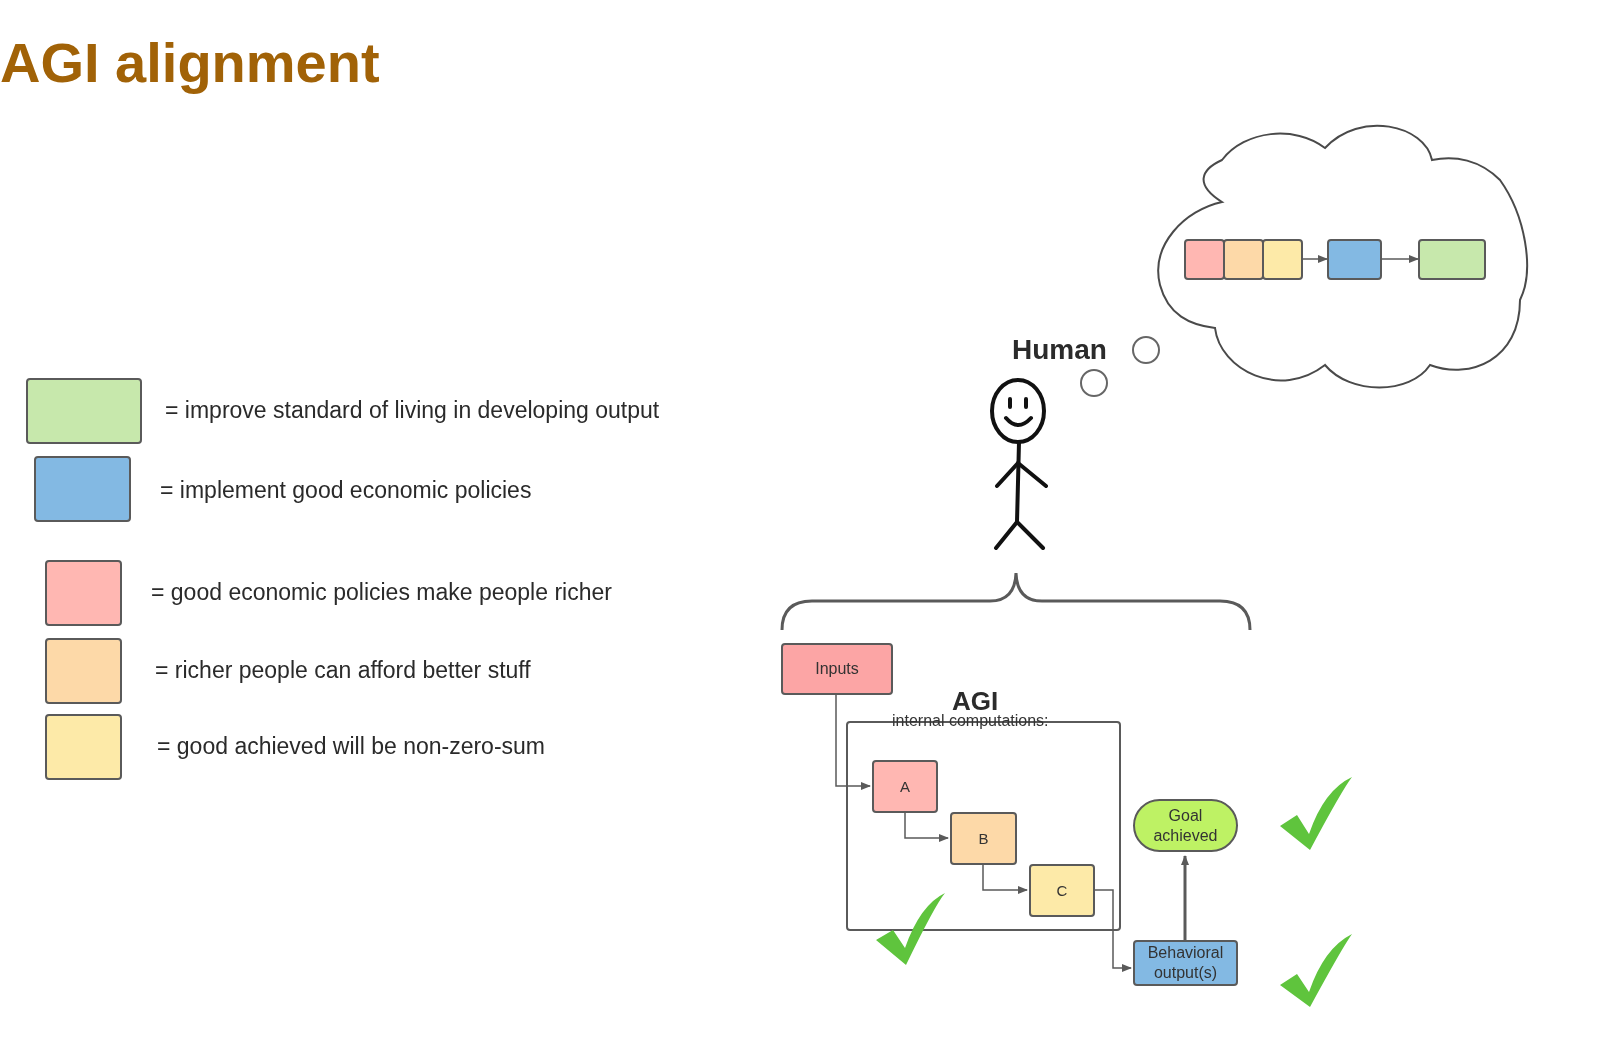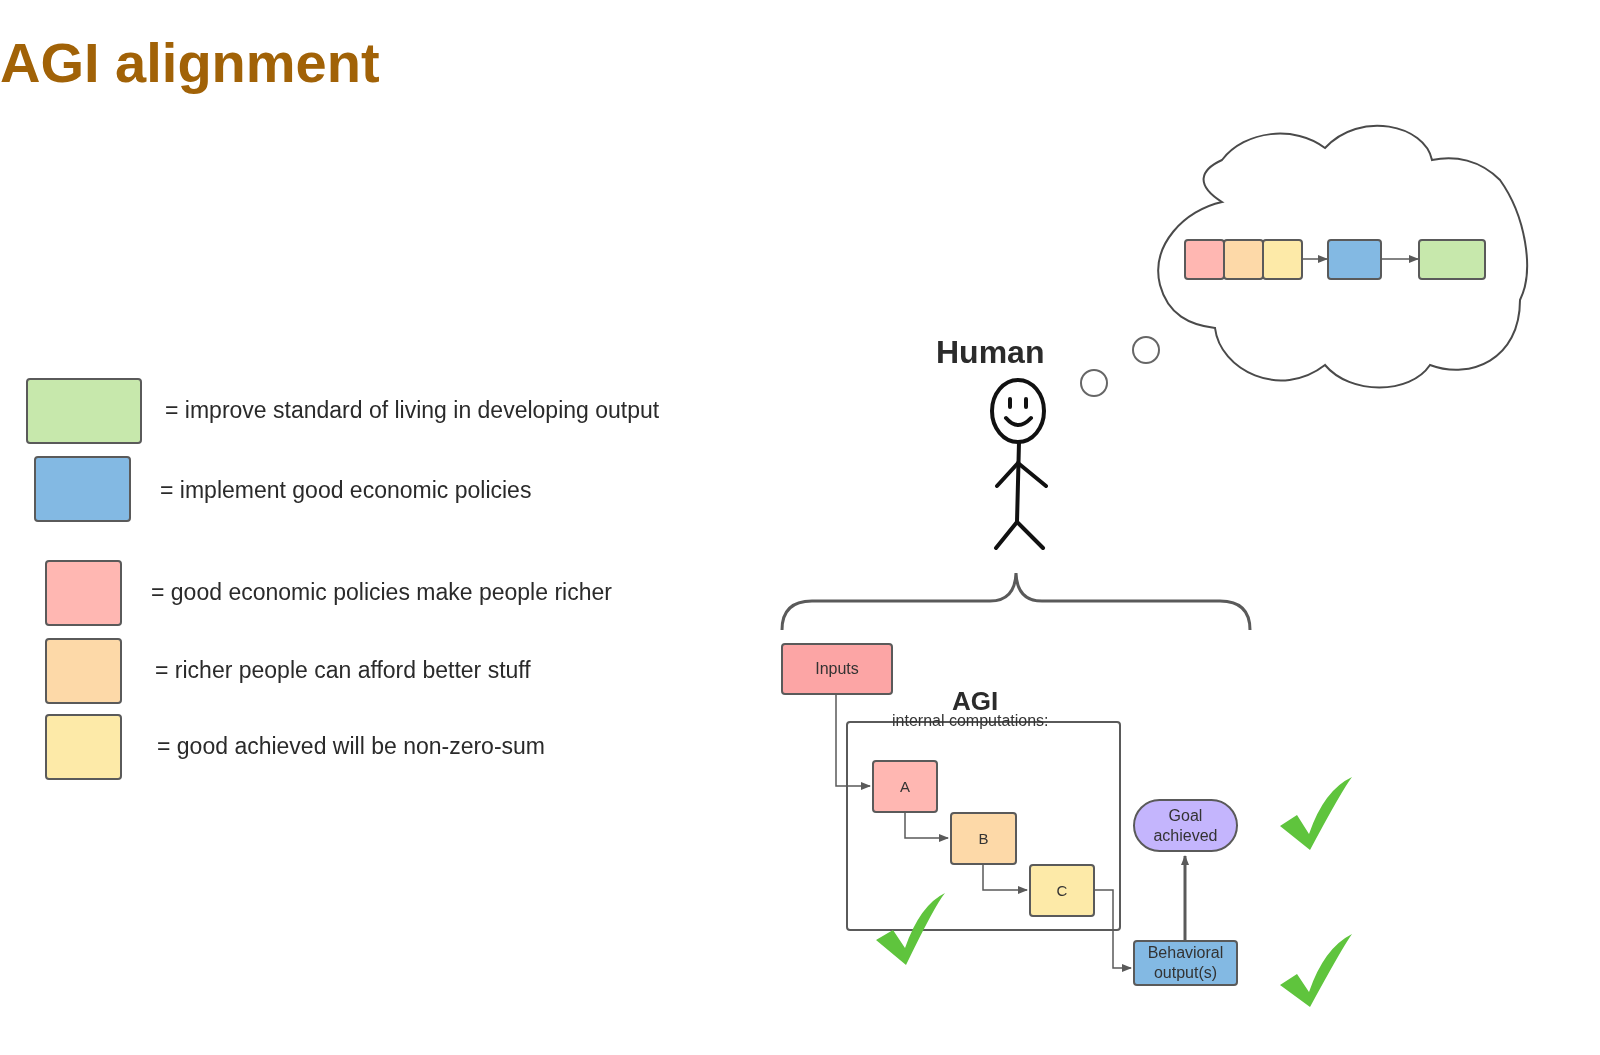--- a/index.html
+++ b/index.html
@@ -76,38 +76,38 @@
   <polyline points="905,812 905,838 948,838" fill="none" stroke="#5a5a5a" stroke-width="1.5" marker-end="url(#arr)"></polyline>
   <polyline points="983,864 983,890 1027,890" fill="none" stroke="#5a5a5a" stroke-width="1.5" marker-end="url(#arr)"></polyline>
   <polyline points="1094,890 1113,890 1113,968 1131,968" fill="none" stroke="#5a5a5a" stroke-width="1.5" marker-end="url(#arr)"></polyline>
   <line x1="1185" y1="940" x2="1185" y2="856" stroke="#5a5a5a" stroke-width="3" marker-end="url(#arr)"></line>
 
   <path d="M876,940 L893,930 L905,948 Q920,905 945,893 Q935,905 906,965 Z" fill="#5fc43d"></path>
   <path d="M1280,826 L1297,815 L1309,834 Q1324,790 1352,777 Q1342,790 1310,850 Z" fill="#5fc43d"></path>
   <path d="M1280,985 L1297,974 L1309,992 Q1324,948 1352,934 Q1342,948 1310,1007 Z" fill="#5fc43d"></path>
 </svg>
 
-<div class="abs label-bold" style="left:936px;top:334px;font-size:32px">Human</div>
+<div class="abs label-bold" style="left:1012px;top:334px;font-size:28px">Human</div>
 
 <div class="abs node" style="left:781px;top:643px;width:112px;height:52px;background:#fca5a5;font-size:16px">
   <span>Inputs</span>
 </div>
 
 <div class="abs label-bold" style="left:952px;top:686px;font-size:26px">AGI</div>
 <div class="abs" style="left:892px;top:712px;font-size:16px;color:#333">internal computations:</div>
 
 <div class="abs node" style="left:872px;top:760px;width:66px;height:53px;background:#ffb7b2">
   <span>A</span>
 </div>
 <div class="abs node" style="left:950px;top:812px;width:67px;height:53px;background:#fdd9a8">
   <span>B</span>
 </div>
 <div class="abs node" style="left:1029px;top:864px;width:66px;height:53px;background:#fdeaa8">
   <span>C</span>
 </div>
 
-<div class="abs node" style="left:1133px;top:799px;width:105px;height:53px;background:#c4b5fd;border-radius:27px;font-size:16px;line-height:20px;padding:0 14px">
+<div class="abs node" style="left:1133px;top:799px;width:105px;height:53px;background:#bef264;border-radius:27px;font-size:16px;line-height:20px;padding:0 14px">
   <span>Goal achieved</span>
 </div>
 
 <div class="abs node" style="left:1133px;top:940px;width:105px;height:46px;background:#83b9e3;font-size:16px;line-height:20px;padding:0 4px">
   <span>Behavioral output(s)</span>
 </div>
 
 </body></html>

